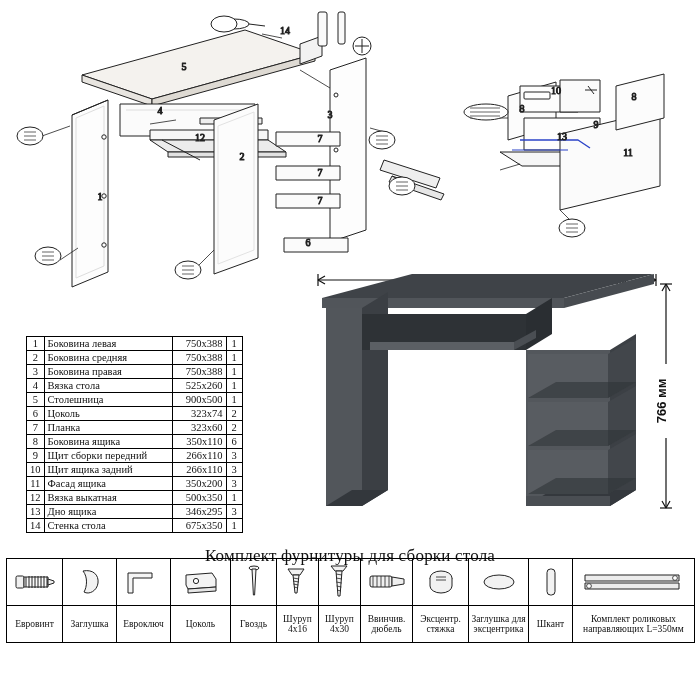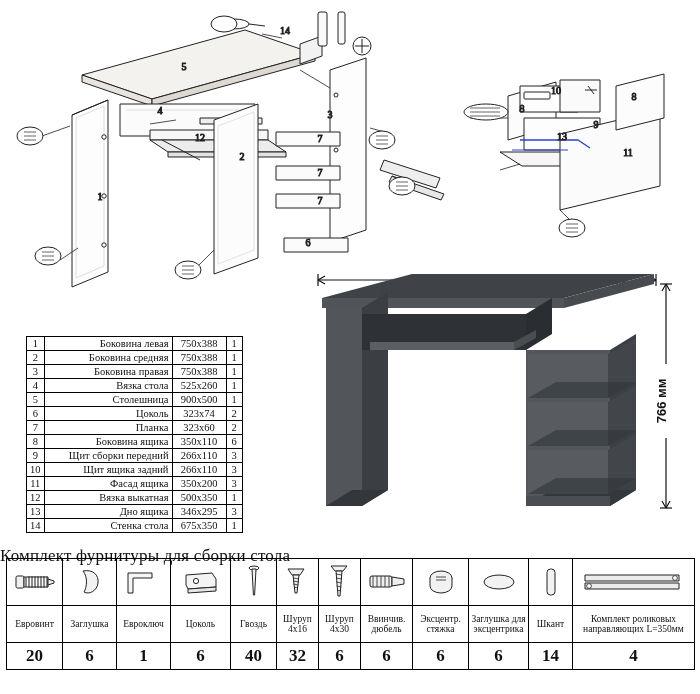--- a/index.html
+++ b/index.html
@@ -36,39 +36,40 @@
     font-size: 10.5px;
     line-height: 1.05;
   }
   .parts-table td {
     border: 1px solid #000;
     padding: 1px 3px;
     height: 13px;
     box-sizing: border-box;
   }
   .parts-table td.num { width: 16px; text-align: center; }
-  .parts-table td.name { width: 128px; text-align: right; white-space: nowrap; }
-  .parts-table td.dim { width: 54px; text-align: center; margin-left: 21px; }
+  .parts-table td.name { width: 128px; text-align: left; white-space: nowrap; }
+  .parts-table td.dim { width: 54px; text-align: right; margin-left: 21px; }
   .parts-table td.qty { width: 16px; text-align: center; }
 
   
   .desk-wrap {
     position: absolute;
     left: 300px;
     top: 258px;
     width: 390px;
     height: 290px;
   }
   .desk-wrap svg { display: block; }
 
   
   .kit-title {
     position: absolute;
     left: 0; right: 0;
     top: 546px;
+    text-align: center;
     font-family: "Liberation Serif", serif;
     font-size: 17px;
     letter-spacing: .2px;
   }
   .kit-table {
     position: absolute;
     left: 6px;
     top: 558px;
     width: 688px;
     border-collapse: collapse;
@@ -535,30 +536,16 @@
         <td>Цоколь</td>
         <td>Гвоздь</td>
         <td>Шуруп 4х16</td>
         <td>Шуруп 4х30</td>
         <td>Ввинчив. дюбель</td>
         <td>Эксцентр. стяжка</td>
         <td>Заглушка для эксцентрика</td>
         <td>Шкант</td>
         <td>Комплект роликовых направляющих L=350мм</td>
       </tr>
-      <tr class="counts">
-        <td>20</td>
-        <td>6</td>
-        <td>1</td>
-        <td>6</td>
-        <td>40</td>
-        <td>32</td>
-        <td>6</td>
-        <td>6</td>
-        <td>6</td>
-        <td>6</td>
-        <td>14</td>
-        <td>4</td>
-      </tr>
     </tbody>
   </table>
 
 </div>
 
 </body></html>

